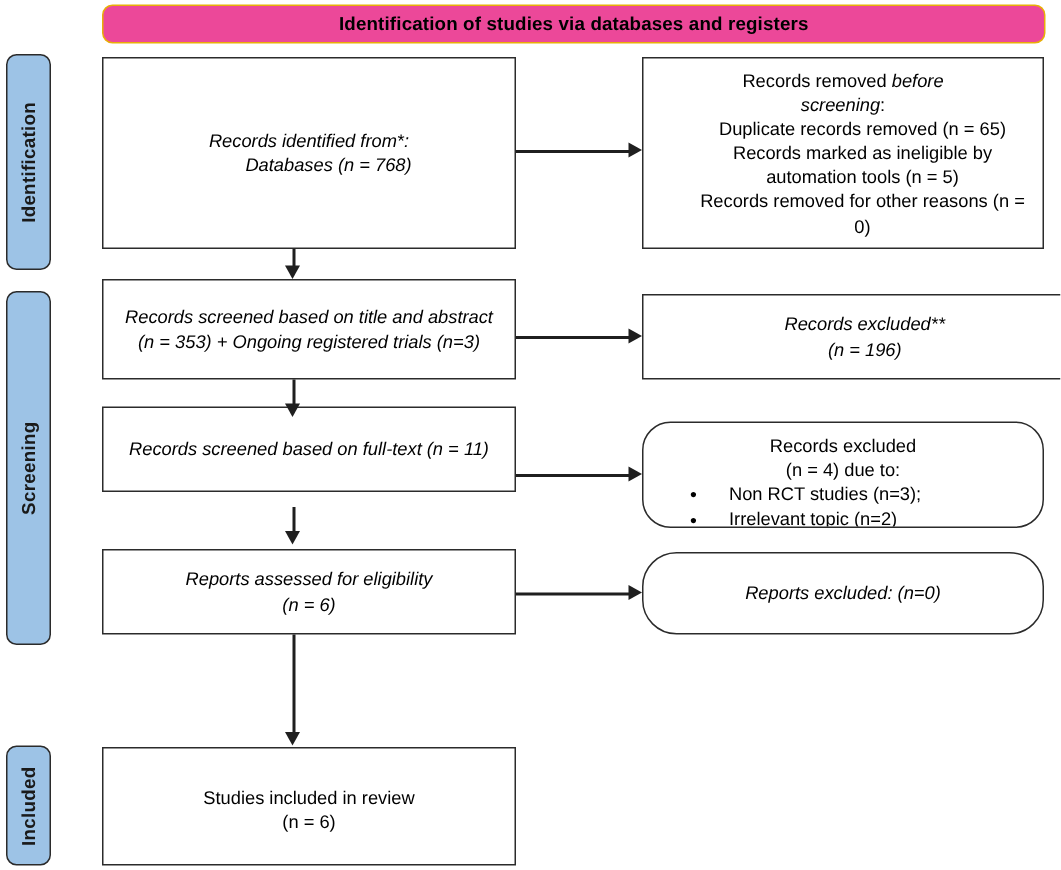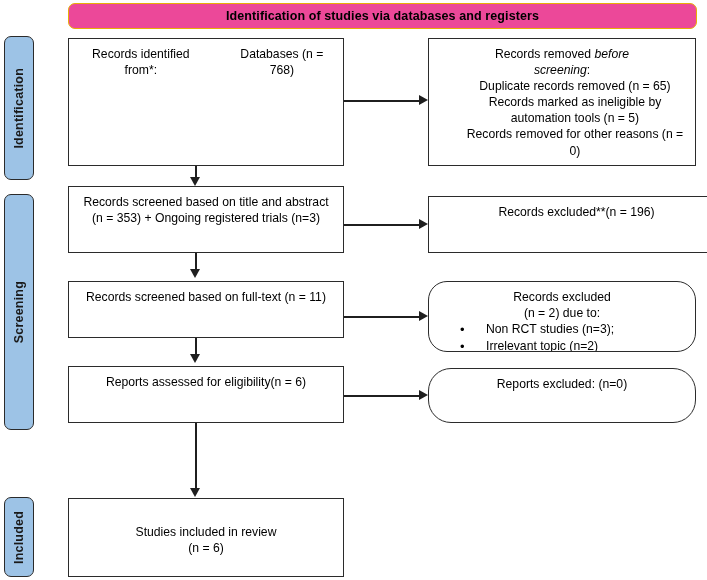--- a/index.html
+++ b/index.html
@@ -72,30 +72,30 @@
     position: absolute;
     background: #ffffff;
     border: 1.4px solid #2b2b2b;
     box-sizing: border-box;
     padding: 7px 9px;
     font-size: 12.2px;
     line-height: 1.32;
     color: #000000;
     overflow: hidden;
   }
-  .box.center { display: flex; justify-content: center; }
+  .box.center { display: flex; flex-direction: column; justify-content: center; font-style: italic; }
 
   .box p { margin: 0; text-align: center; }
   .indent1 { padding-left: 26px; }
   .ital { font-style: italic; }
 
   
   #box-identified   { left: 68px;  top: 38px;  width: 276px; height: 128px; }
   #box-screened     { left: 68px;  top: 186px; width: 276px; height: 67px;  }
-  #box-fulltext     { left: 68px;  top: 281px; width: 276px; height: 57px;  }
+  #box-fulltext     { left: 68px;  top: 271px; width: 276px; height: 57px;  }
   #box-eligibility  { left: 68px;  top: 366px; width: 276px; height: 57px;  }
   #box-included     { left: 68px;  top: 498px; width: 276px; height: 79px;  }
 
   
   #box-removed      { left: 428px; top: 38px;  width: 268px; height: 128px; }
   #box-excl-screen  { left: 428px; top: 196px; width: 297px; height: 57px;  }
   #box-excl-full    { left: 428px; top: 281px; width: 268px; height: 71px; border-radius: 19px;  }
   #box-excl-reports { left: 428px; top: 368px; width: 268px; height: 55px; border-radius: 23px;  }
 
   
@@ -173,21 +173,21 @@
     <p>Records excluded**</p>
     <p>(n = 196)</p>
   </div>
 
   <div class="box center" id="box-fulltext">
     <p>Records screened based on full-text (n = 11)</p>
   </div>
 
   <div class="box" id="box-excl-full">
     <p>Records excluded</p>
-    <p>(n = 2) due to:</p>
+    <p>(n = 4) due to:</p>
     <div class="bul-row">
       <span class="bul-dot">•</span>
       <span class="bul-txt">Non RCT studies (n=3);</span>
     </div>
     <div class="bul-row">
       <span class="bul-dot">•</span>
       <span class="bul-txt">Irrelevant topic (n=2)</span>
     </div>
   </div>
 

